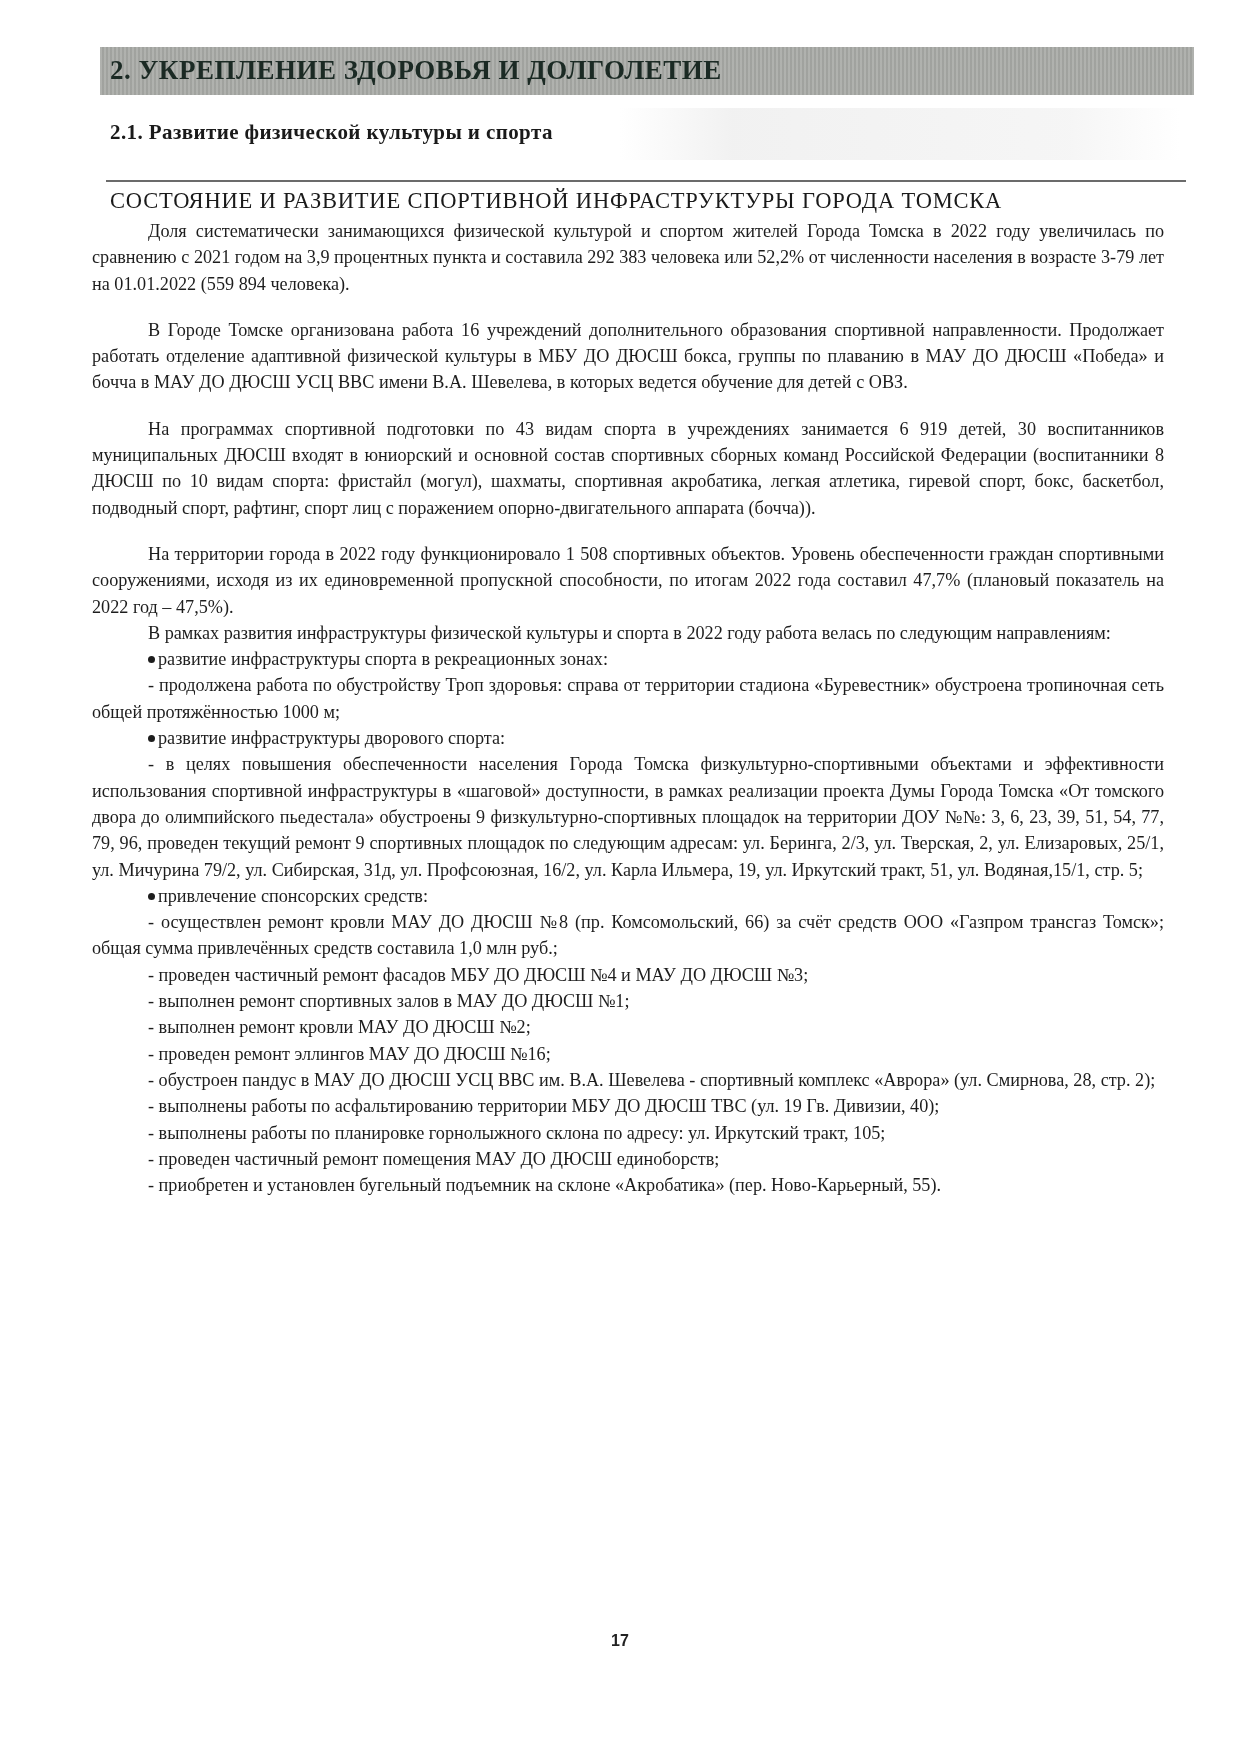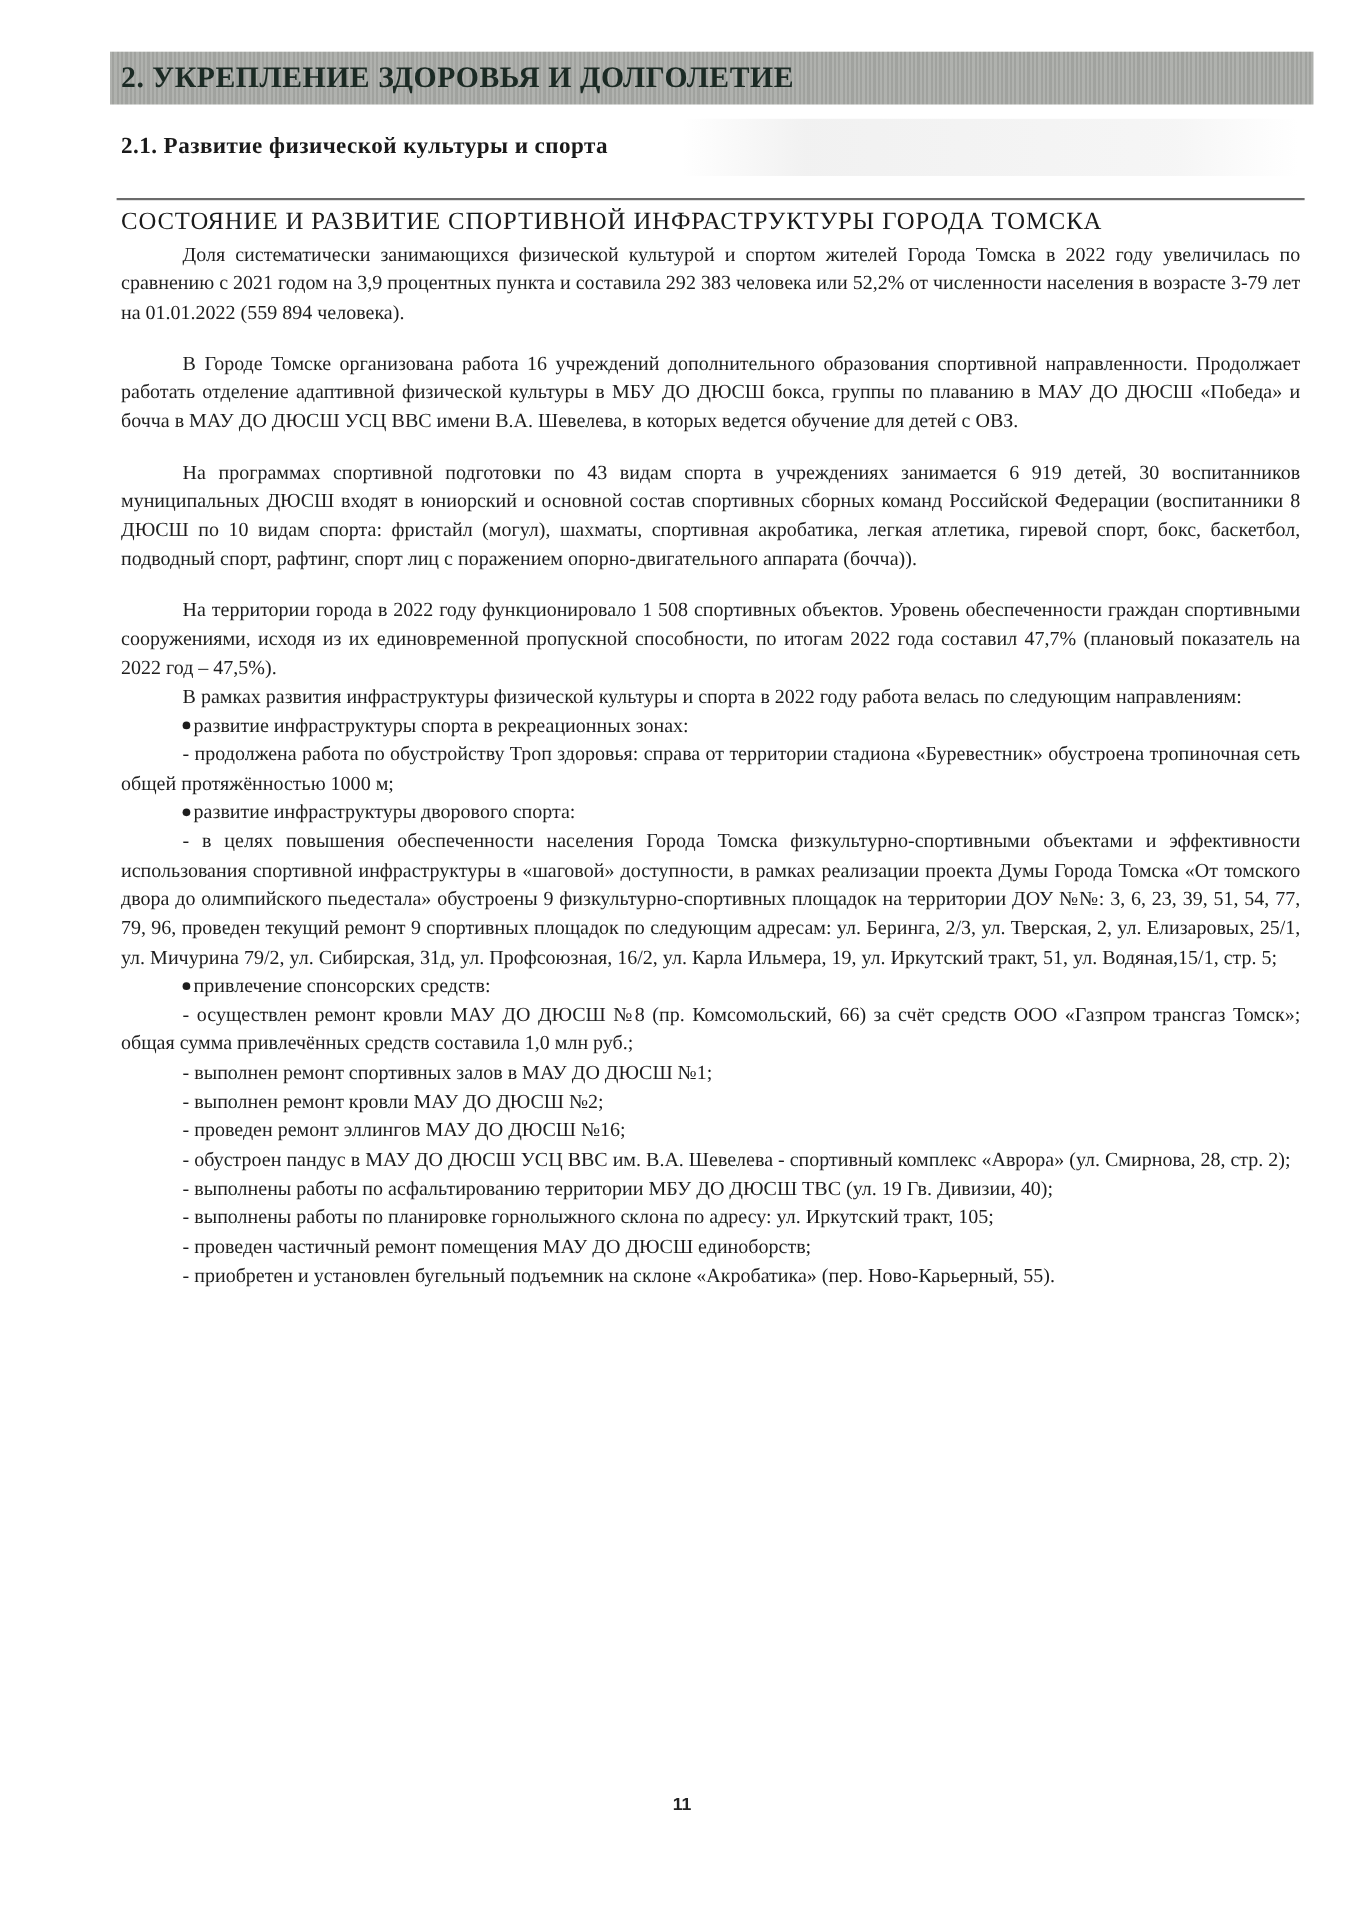--- a/index.html
+++ b/index.html
@@ -24,21 +24,21 @@
     position: absolute; left: 620px; top: 108px; width: 560px; height: 52px;
     background: linear-gradient(90deg, rgba(230,230,230,0.0), rgba(232,232,232,0.6) 20%, rgba(236,236,236,0.5) 80%, rgba(240,240,240,0));
   }
   .rule {
     position: absolute; left: 106px; top: 180px; width: 1080px; height: 2px; background: #6b6b6b;
   }
   .block-title {
     position: absolute; left: 110px; top: 188px; font-size: 22.5px; letter-spacing: 0.8px; color: #1a1a1a;
   }
   .body {
-    position: absolute; left: 110px; top: 218px; width: 1072px; font-size: 18.2px; line-height: 26.3px;
+    position: absolute; left: 92px; top: 218px; width: 1072px; font-size: 18.2px; line-height: 26.3px;
   }
   .body p { margin: 0; text-align: justify; text-indent: 56px; }
   .body p.gap { margin-top: 20px; }
   .body p.bullet { text-indent: 56px; }
   .body p.dash { text-indent: 56px; }
   .bullet-dot { display: inline-block; width: 7px; height: 7px; border-radius: 50%; background: #1d1d1d;
                 vertical-align: middle; margin-right: 3px; position: relative; top: -1px; }
   .page-number {
     position: absolute; left: 0; width: 1240px; top: 1632px; text-align: center;
     font-family: "Liberation Sans", "DejaVu Sans", sans-serif; font-size: 16px; font-weight: bold; color: #222;
@@ -70,24 +70,25 @@
 
     <p class="bullet"><span class="bullet-dot"></span><span>развитие инфраструктуры спорта в рекреационных зонах:</span></p>
     <p class="dash">- продолжена работа по обустройству Троп здоровья: справа от территории стадиона «Буревестник» обустроена тропиночная сеть общей протяжённостью 1000 м;</p>
 
     <p class="bullet"><span class="bullet-dot"></span><span>развитие инфраструктуры дворового спорта:</span></p>
     <p class="dash">- в целях повышения обеспеченности населения Города Томска физкультурно-спортивными объектами и эффективности использования спортивной инфраструктуры в «шаговой» доступности, в рамках реализации проекта Думы Города Томска «От томского двора до олимпийского пьедестала» обустроены 9 физкультурно-спортивных площадок на территории ДОУ №№: 3, 6, 23, 39, 51, 54, 77, 79, 96, проведен текущий ремонт 9 спортивных площадок по следующим адресам: ул. Беринга, 2/3, ул. Тверская, 2, ул. Елизаровых, 25/1, ул. Мичурина 79/2, ул. Сибирская, 31д, ул. Профсоюзная, 16/2, ул. Карла Ильмера, 19, ул. Иркутский тракт, 51, ул. Водяная,15/1, стр. 5;</p>
 
     <p class="bullet"><span class="bullet-dot"></span><span>привлечение спонсорских средств:</span></p>
     <p class="dash">- осуществлен ремонт кровли МАУ ДО ДЮСШ №8 (пр. Комсомольский, 66) за счёт средств ООО «Газпром трансгаз Томск»; общая сумма привлечённых средств составила 1,0 млн руб.;</p>
 
+    <p class="dash">- проведен частичный ремонт фасадов МБУ ДО ДЮСШ №4 и МАУ ДО ДЮСШ №3;</p>
     <p class="dash">- выполнен ремонт спортивных залов в МАУ ДО ДЮСШ №1;</p>
     <p class="dash">- выполнен ремонт кровли МАУ ДО ДЮСШ №2;</p>
     <p class="dash">- проведен ремонт эллингов МАУ ДО ДЮСШ №16;</p>
     <p class="dash">- обустроен пандус в МАУ ДО ДЮСШ УСЦ ВВС им. В.А. Шевелева - спортивный комплекс «Аврора» (ул. Смирнова, 28, стр. 2);</p>
     <p class="dash">- выполнены работы по асфальтированию территории МБУ ДО ДЮСШ ТВС (ул. 19 Гв. Дивизии, 40);</p>
     <p class="dash">- выполнены работы по планировке горнолыжного склона по адресу: ул. Иркутский тракт, 105;</p>
     <p class="dash">- проведен частичный ремонт помещения МАУ ДО ДЮСШ единоборств;</p>
     <p class="dash">- приобретен и установлен бугельный подъемник на склоне «Акробатика» (пер. Ново-Карьерный, 55).</p>
   </div>
 
-  <div class="page-number">11</div>
+  <div class="page-number">17</div>
 </div>
 
 </body></html>

